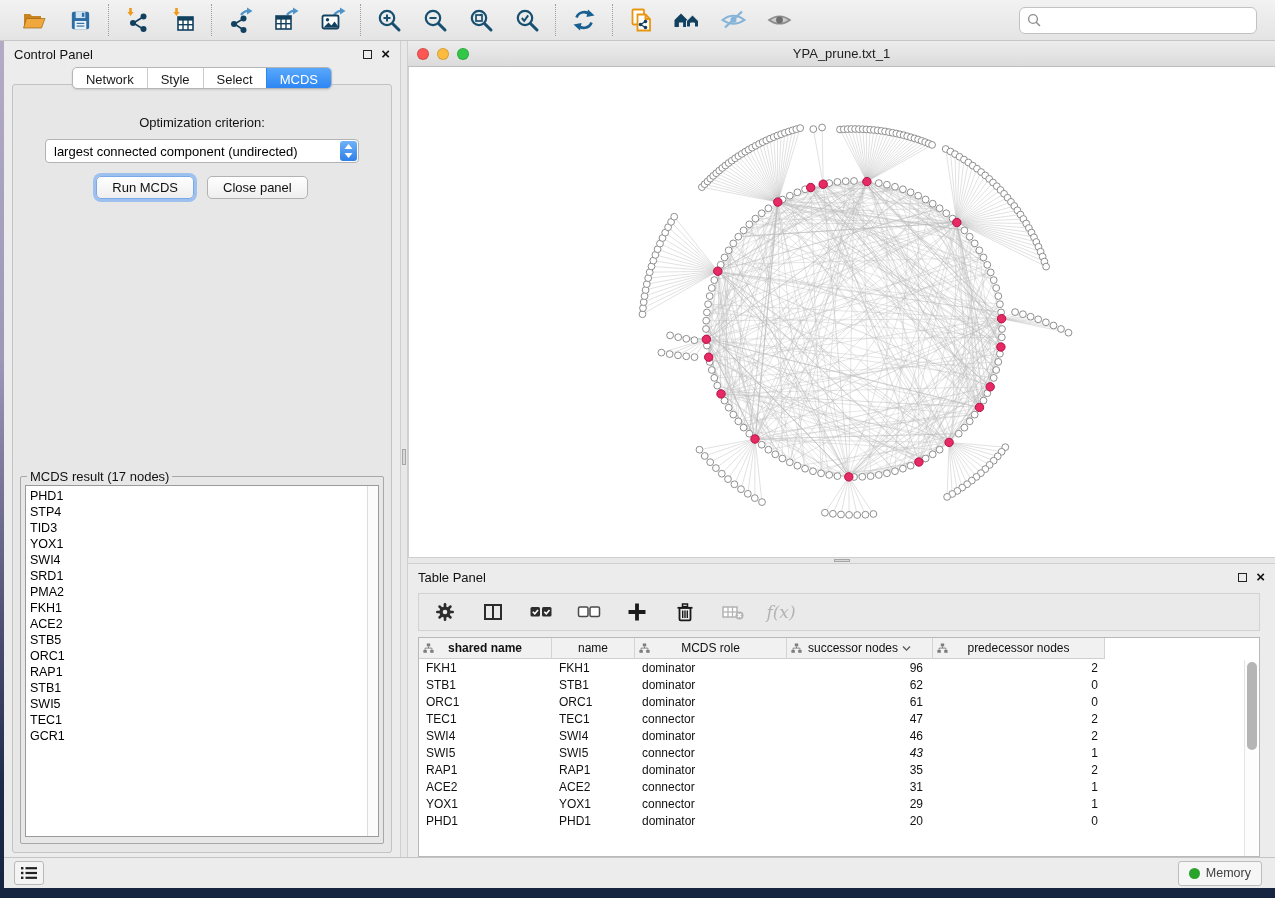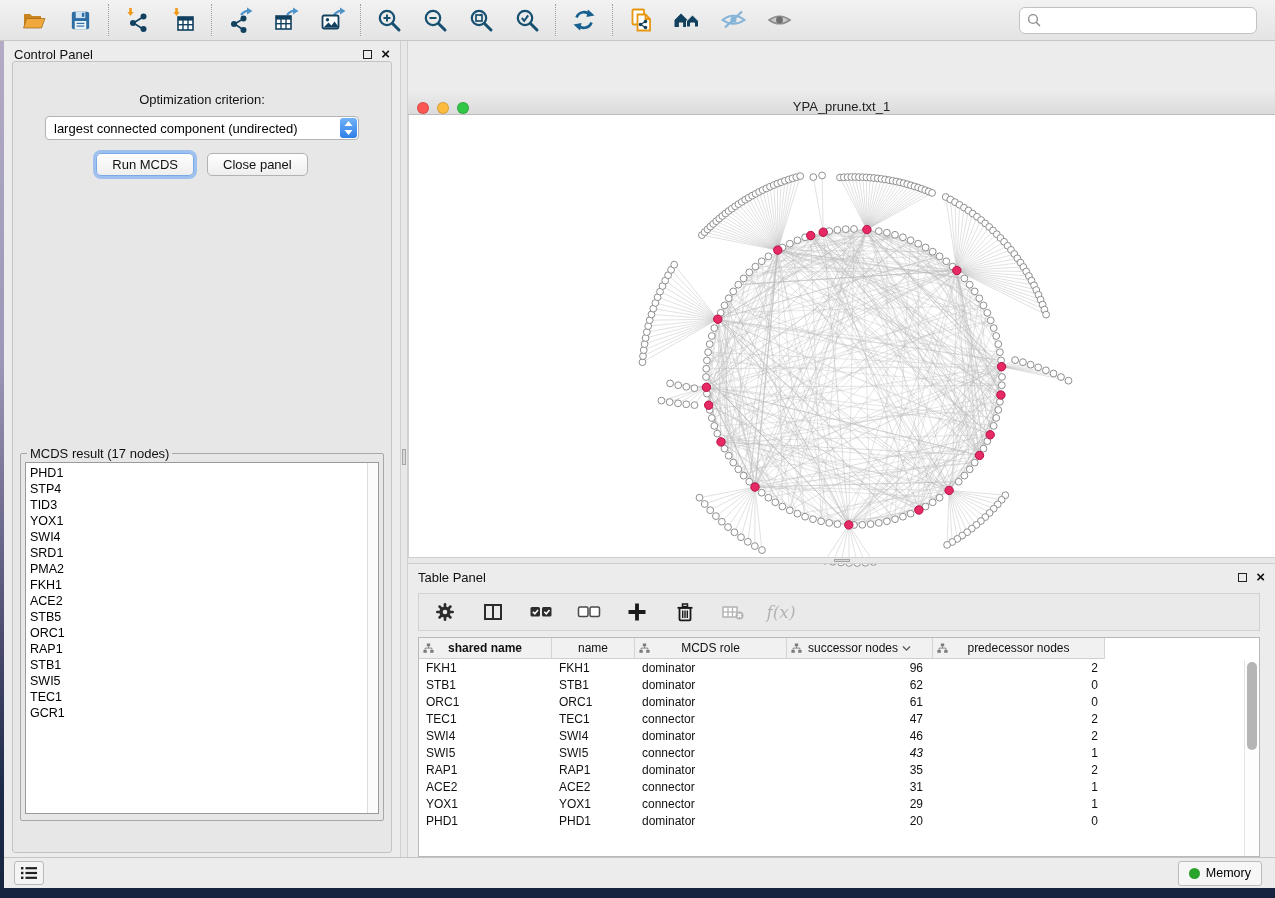--- a/index.html
+++ b/index.html
@@ -55,21 +55,21 @@
   
   .vsplit { width:8px; flex:0 0 8px; background:#e8e8e8; border-left:1px solid #cfcfcf; border-right:1px solid #cfcfcf; position:relative; }
   .vgrip { position:absolute; top:408px; left:1px; width:4px; height:16px; background:#d9d9d9; border:1px solid #a6a6a6; }
   .hsplit { height:7px; flex:0 0 7px; background:#e8e8e8; border-top:1px solid #cfcfcf; border-bottom:1px solid #cfcfcf; position:relative; }
   .hgrip { position:absolute; left:50%; top:1px; width:16px; height:3px; margin-left:-8px; background:#d9d9d9; border:1px solid #a6a6a6; }
 
   
   .right-col { flex:1; display:flex; flex-direction:column; min-width:0; }
   .net-window { height:516px; flex:0 0 516px; display:flex; flex-direction:column; }
   .net-titlebar { height:26px; flex:0 0 26px; background:linear-gradient(#ededed,#dbdbdb); border-bottom:1px solid #bdbdbd;
-    display:flex; align-items:flex-end; padding:0 9px; position:relative;margin-top:48px; }
+    display:flex; align-items:center; padding:0 9px; position:relative; }
   .traffic { display:flex; gap:8px; z-index:2; }
   .light { width:12px; height:12px; border-radius:50%; border:1px solid rgba(0,0,0,.15); }
   .net-title { position:absolute; left:0; right:0; text-align:center; font-size:13px; color:#222; }
   .net-canvas { flex:1; background:#fff; position:relative; border-left:1px solid #d2d2d2; }
   .net-canvas svg { position:absolute; inset:0; }
 
   
   .table-panel { flex:1; display:flex; flex-direction:column; background:#ececec; min-height:0; }
   .tp-toolbar { margin:3px 15px 6px 10px; height:38px; flex:0 0 38px; background:#eaeaea; border:1px solid #d2d2d2;
     display:flex; align-items:center; gap:24px; padding:0 14px; }
@@ -87,21 +87,21 @@
   .table-scrollbar { position:absolute; right:0; top:22px; bottom:0; width:15px; background:#fdfdfd; border-left:1px solid #e4e4e4; }
   .thumb { position:absolute; top:2px; right:2px; width:10px; height:88px; background:#b5b5b5; border-radius:5px; }
   .tp-tabs { height:31px; flex:0 0 31px; display:flex; justify-content:center; align-items:center; }
 
   
   .statusbar { height:31px; flex:0 0 31px; background:#ececec; border-top:1px solid #c4c4c4;
     display:flex; align-items:center; padding:0 13px 0 10px; }
   .list-button { width:30px; height:24px; background:#f4f4f4; border:1px solid #b9b9b9; border-radius:3px;
     display:flex; align-items:center; justify-content:center; }
   .memory-button { margin-left:auto; height:25px; padding:0 10px; background:#f6f6f6; border:1px solid #bdbdbd; border-radius:3px;
-    display:flex; align-items:center; gap:6px; font-size:12.5px; color:#000000; }
+    display:flex; align-items:center; gap:6px; font-size:12.5px; color:#404040; }
   .mem-dot { width:11px; height:11px; border-radius:50%; }
 </style>
 </head>
 <body>
 
 <div class="app">
 
   <div class="toolbar">
     <div class="tb-group">
       <div class="tb-btn">
@@ -273,20 +273,28 @@
 
   <div class="main">
 
     <div class="control-panel">
       <div class="panel-header">
         <span>Control Panel</span>
         <span class="win-btns">
           <span class="float-btn"></span>
           <span class="close-btn">×</span>
         </span>
+      </div>
+      <div class="cp-tabs">
+        <div class="seg-ctrl" id="cp-seg">
+            <div class="seg">Network</div>
+            <div class="seg">Style</div>
+            <div class="seg">Select</div>
+            <div class="seg active">MCDS</div>
+          </div>
       </div>
       <div class="cp-content">
         <div class="opt-label">Optimization criterion:</div>
         <div class="dropdown">
           <span class="dd-value">largest connected component (undirected)</span>
           <span class="dd-stepper">
             <svg width="9" height="6" viewBox="0 0 9 6">
                 <path d="M4.5 0 L8.5 5 H0.5 z" fill="#fff"></path>
               </svg>
             <svg width="9" height="6" viewBox="0 0 9 6">

